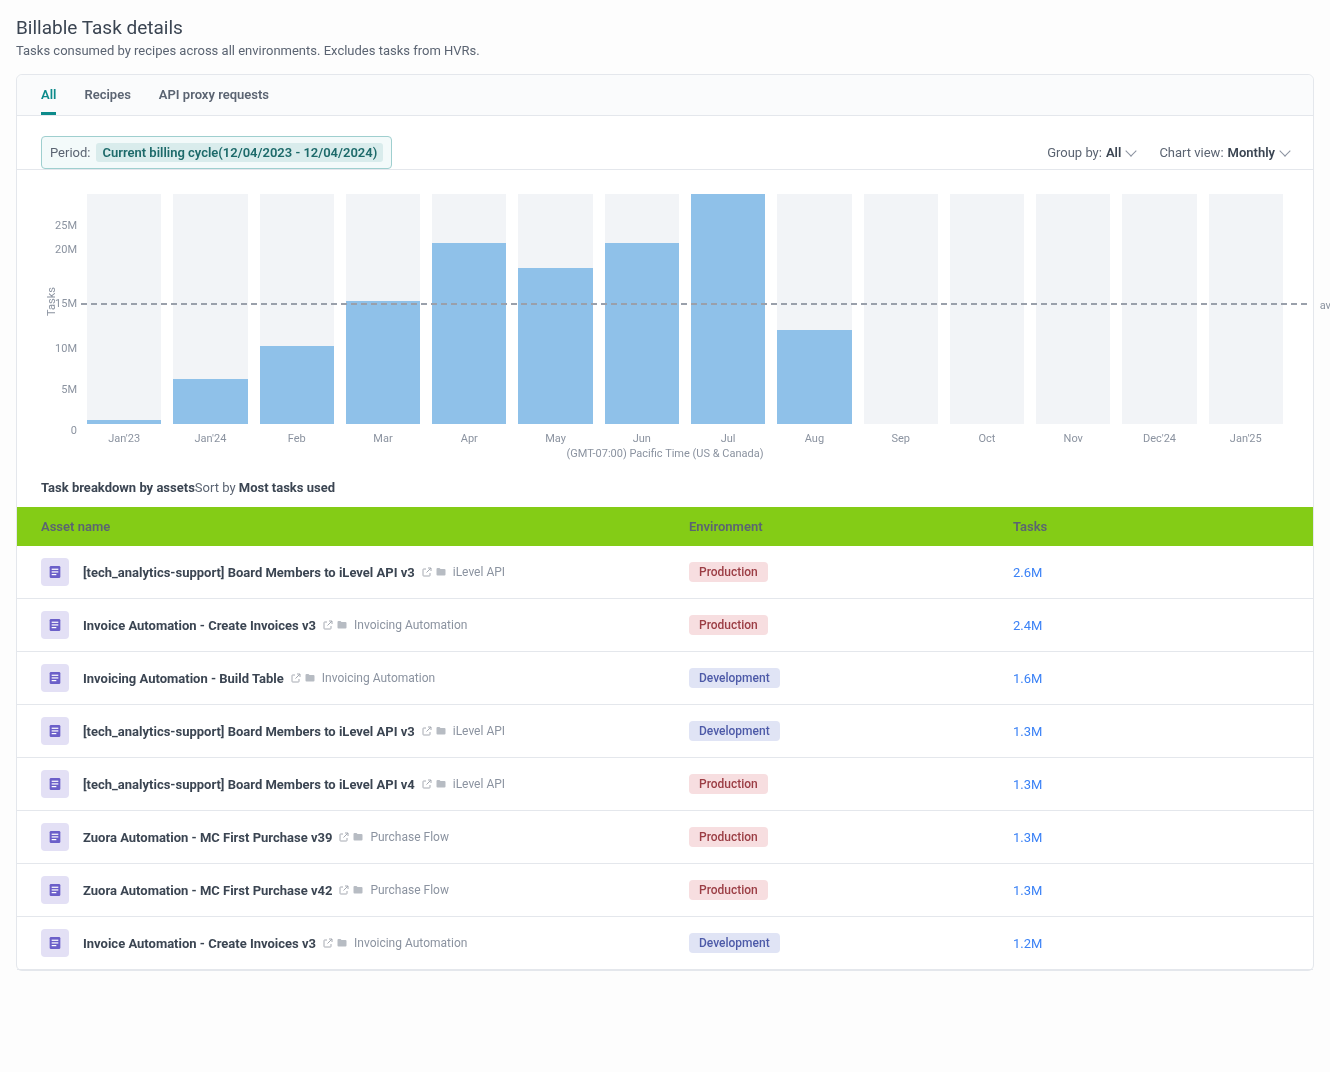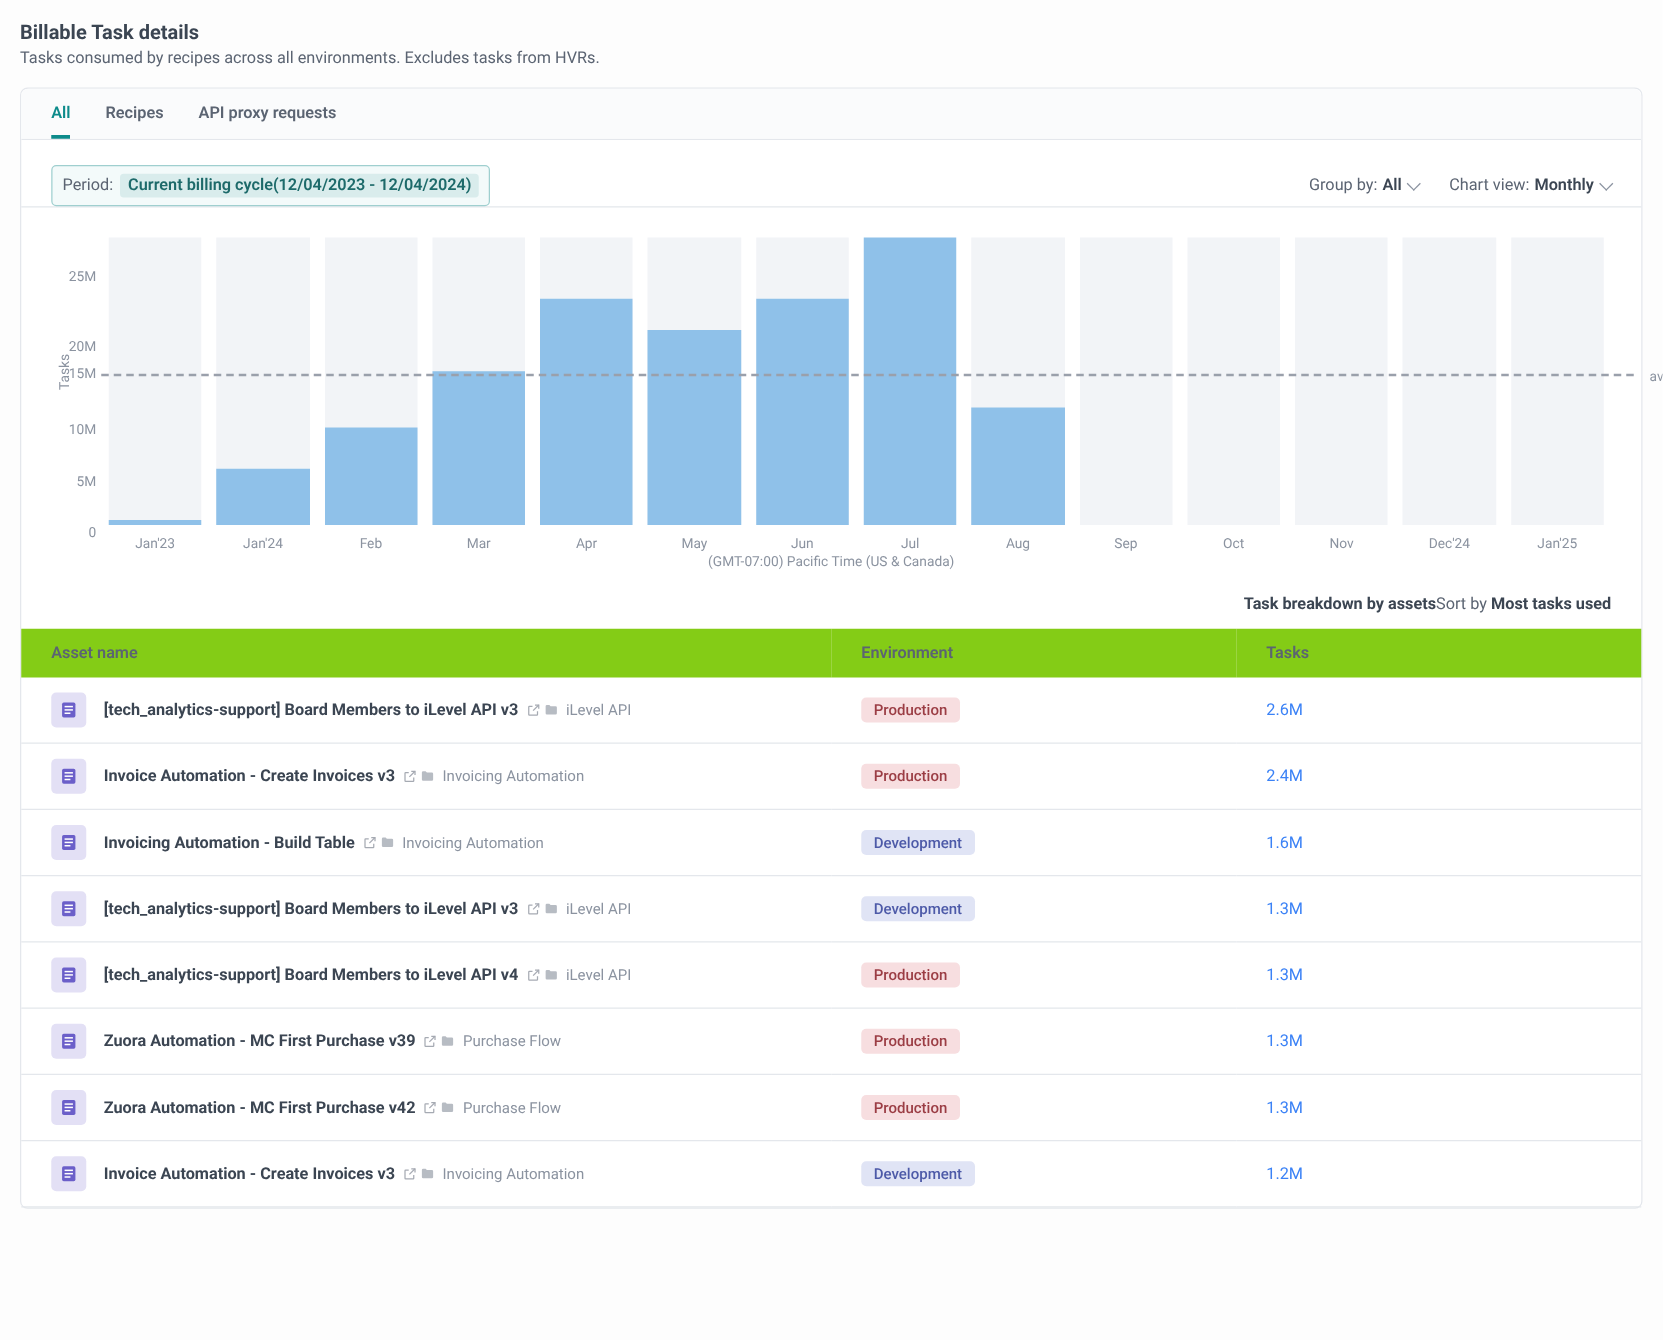--- a/index.html
+++ b/index.html
@@ -11,21 +11,21 @@
     --border:#e4e7ec;
     --bar:#8fc1e9;
     --bg:#ffffff;
     --badge-prod-bg:#f7dee0;
     --badge-prod-fg:#9b3d44;
     --badge-dev-bg:#e0e4f5;
     --badge-dev-fg:#4d5aa8;
   }
   *{box-sizing:border-box;font-family:-apple-system,BlinkMacSystemFont,"Segoe UI",Roboto,Helvetica,Arial,sans-serif;}
   body{margin:0;padding:16px;background:#fdfdfd;color:var(--text-dark);}
-  .header-title{font-size:16px;font-weight:700;color:var(--text-dark);margin:0;}
+  .header-title{font-size:19px;font-weight:400;color:var(--text-dark);margin:0;}
   .header-sub{font-size:13px;color:var(--text-mid);margin:4px 0 16px;}
   .panel{border:1px solid var(--border);border-radius:6px;background:var(--bg);}
   .tabs{display:flex;gap:28px;padding:0 24px;border-bottom:1px solid var(--border);background:#fafbfc;border-radius:6px 6px 0 0;}
   .tab{padding:12px 0 10px;font-size:13px;font-weight:600;color:var(--text-mid);cursor:pointer;border-bottom:3px solid transparent;}
   .tab.active{color:var(--accent);border-bottom-color:var(--accent);}
   .controls{display:flex;justify-content:space-between;align-items:center;padding:20px 24px 0;}
   .period-chip{display:inline-flex;align-items:center;gap:6px;border:1px solid #9fcfcf;border-radius:4px;padding:6px 8px;font-size:13px;background:#f3fafa;}
   .period-label{color:var(--text-mid);}
   .period-value{background:var(--teal-bg);color:#1d6a6a;padding:2px 6px;border-radius:3px;font-weight:600;}
   .right-controls{display:flex;gap:24px;align-items:center;font-size:13px;color:var(--text-mid);}
@@ -43,21 +43,21 @@
   .y-title{position:absolute;left:-4px;top:50%;transform:rotate(-90deg) translateX(14px);transform-origin:center;font-size:11px;color:var(--text-light);}
   .plot{position:relative;flex:1;}
   .bars{position:absolute;inset:0;display:flex;align-items:flex-end;}
   .bar-slot{flex:1;display:flex;justify-content:center;align-items:flex-end;background:#f2f4f7;margin:0 6px;position:relative;}
   .bar{width:100%;background:var(--bar);}
   .avg-line{position:absolute;left:0;right:-18px;border-top:2px dashed #9aa0ab;}
   .avg-label{position:absolute;right:-30px;font-size:11px;color:var(--text-light);transform:translateY(-6px);}
   .x-axis{display:flex;margin-left:40px;margin-top:8px;}
   .x-tick{flex:1;text-align:center;font-size:11px;color:var(--text-light);}
   .tz{text-align:center;font-size:11px;color:var(--text-light);margin-top:2px;}
-  .breakdown-bar{display:flex;justify-content:flex-end;align-items:center;padding:12px 24px;font-size:13px;}
+  .breakdown-bar{display:flex;justify-content:flex-start;align-items:center;padding:12px 24px;font-size:13px;}
   .breakdown-title{font-weight:700;color:var(--text-dark);}
   .sort-by{color:var(--text-mid);}
   .sort-by strong{color:var(--text-dark);font-weight:700;}
   table{width:calc(100% - 0px);border-collapse:collapse;}
   thead th{background:#84cc16;font-size:13px;font-weight:600;color:var(--text-mid);text-align:left;padding:12px 24px;}
   tbody td{padding:12px 24px;border-bottom:1px solid var(--border);vertical-align:middle;font-size:13px;}
   .asset-cell{display:flex;align-items:center;gap:14px;}
   .asset-icon{width:28px;height:28px;border-radius:4px;background:#e3e0f5;display:flex;align-items:center;justify-content:center;flex-shrink:0;}
   .asset-icon svg{width:16px;height:16px;}
   .asset-text{display:flex;flex-direction:row;gap:2px;}
@@ -105,21 +105,21 @@
 
 
   <div class="chart-zone">
     <div class="chart">
       <div class="y-axis" id="y-axis">
         <span class="y-title">Tasks</span>
       <span class="y-tick" style="bottom: -6px;">0</span>
           <span class="y-tick" style="bottom: 35.0714px;">5M</span>
           <span class="y-tick" style="bottom: 76.1429px;">10M</span>
           <span class="y-tick" style="bottom: 121px;">15M</span>
-          <span class="y-tick" style="bottom: 143px;">20M</span>
+          <span class="y-tick" style="bottom: 175px;">20M</span>
           <span class="y-tick" style="bottom: 199.357px;">25M</span>
         </div>
       <div class="plot" id="plot">
         <div class="bars" id="bars">
             <div class="bar-slot" style="height: 230px;">
               <div class="bar" style="height: 4.10714px;"></div>
             </div>
             <div class="bar-slot" style="height: 230px;">
               <div class="bar" style="height: 45.1786px;"></div>
             </div>

